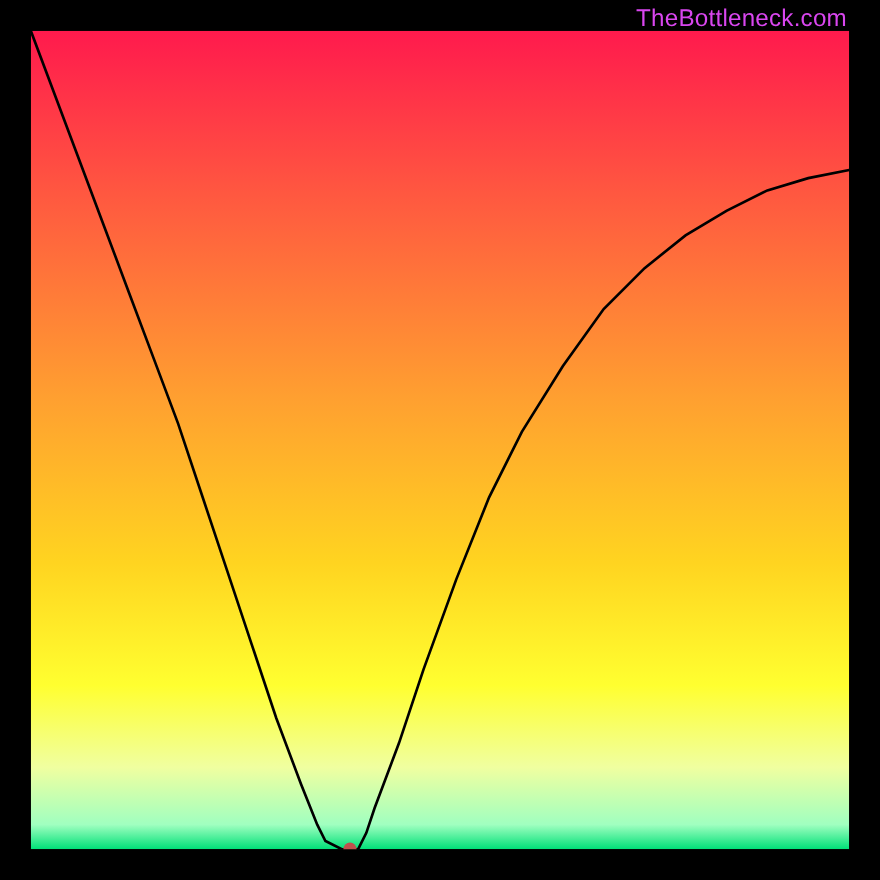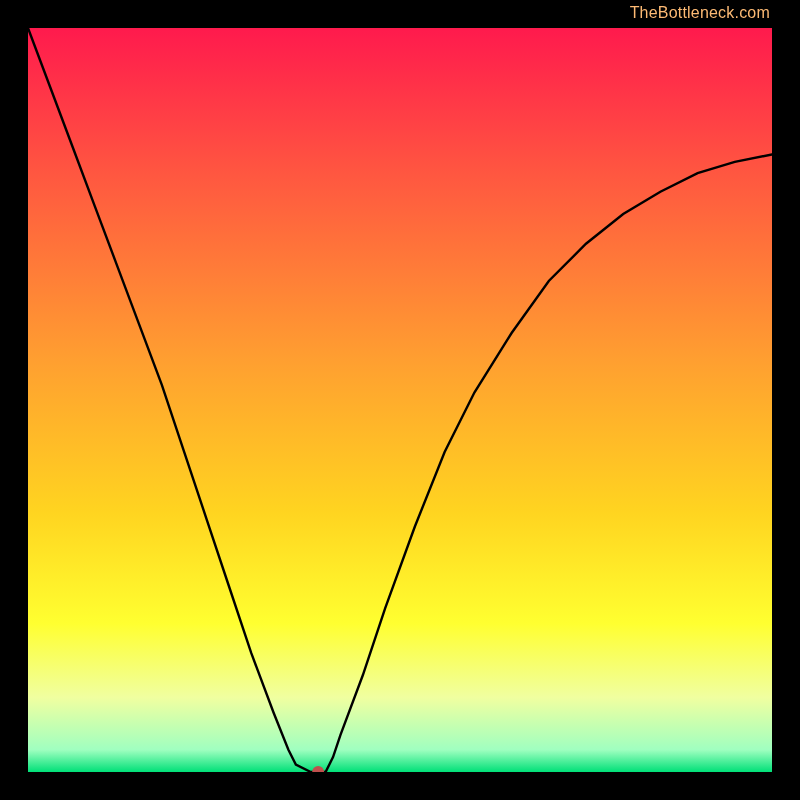--- a/index.html
+++ b/index.html
@@ -23,22 +23,22 @@
     position: absolute;
     left: 0;
     top: 0;
     width: 744px;
     height: 744px;
   }
   .watermark {
     position: absolute;
     top: 4px;
     right: 30px;
-    color: #fdba74;
-    font-size: 16px;
+    color: #d946ef;
+    font-size: 22px;
     font-weight: 500;
     letter-spacing: 0.2px;
   }
   svg { display: block; }
 </style>
 </head>
 <body>
 
 <div class="watermark">TheBottleneck.com</div>
 

